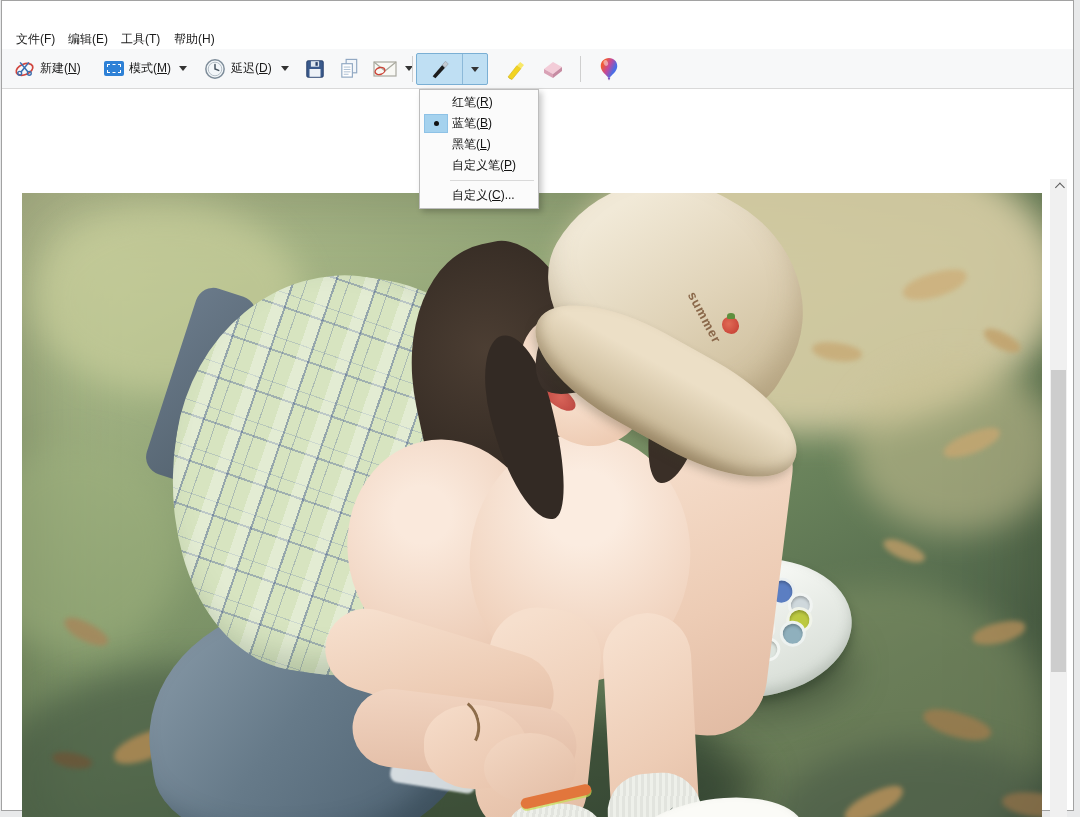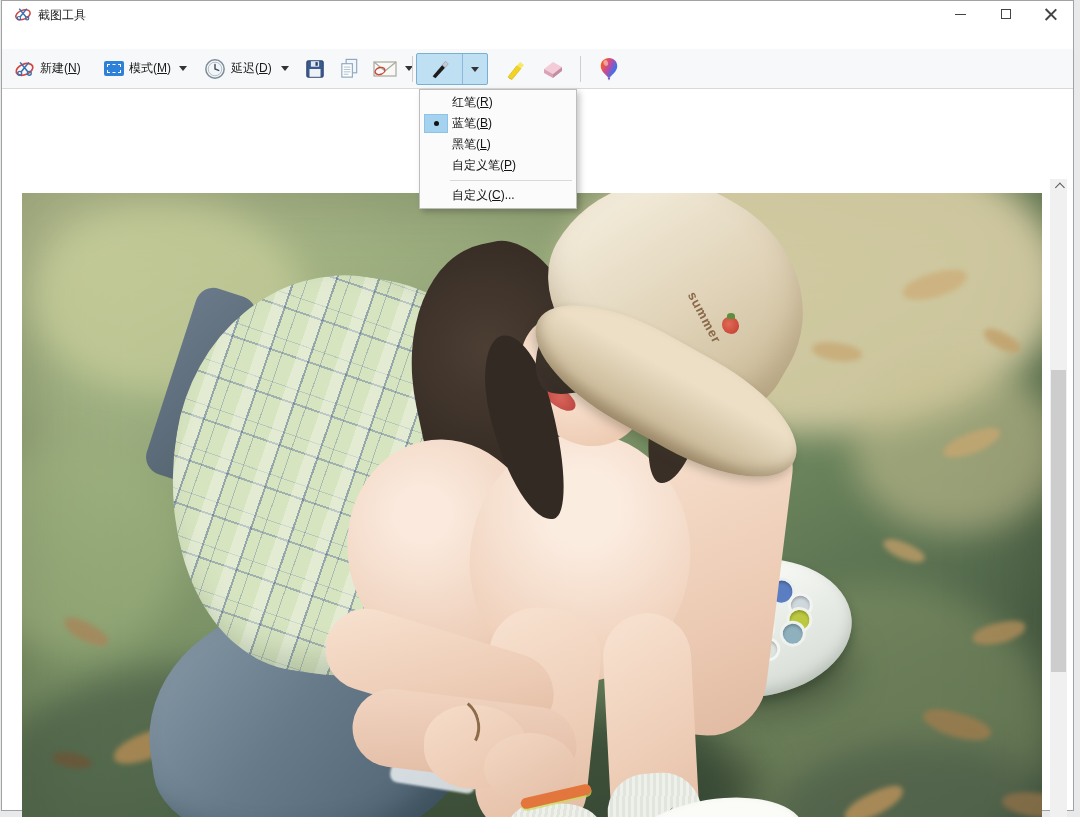--- a/index.html
+++ b/index.html
@@ -29,21 +29,21 @@
 
   #mode-icon { width:20px; height:15px; background:#2e81d6; border-radius:2px; position:relative; }
   #mode-icon::after { content:""; position:absolute; inset:3px; border:1px dashed #fff; }
 
   
   #pen-group { position:absolute; left:414px; top:4px; width:72px; height:32px; background:#bfdff3; border:1px solid #7aafd4; border-radius:2px; display:flex; }
   #pen-main { width:46px; height:100%; display:flex; align-items:center; justify-content:center; border-right:1px solid #8cb9d9; }
   #pen-dd { flex:1; display:flex; align-items:center; justify-content:center; }
 
   
-  #pen-menu { position:absolute; left:417px; top:88px; width:158px; background:#fbfbfb; border:1px solid #bdbdbd; box-shadow:3px 3px 6px rgba(0,0,0,0.22); z-index:60; padding:2px 0; }
+  #pen-menu { position:absolute; left:417px; top:88px; width:120px; background:#fbfbfb; border:1px solid #bdbdbd; box-shadow:3px 3px 6px rgba(0,0,0,0.22); z-index:60; padding:2px 0; }
   .pm-row { position:relative; height:21px; display:flex; align-items:center; }
   .pm-gutter { width:32px; height:100%; display:flex; align-items:center; justify-content:center; flex:0 0 32px; }
   .pm-check { width:24px; height:19px; display:flex; align-items:center; justify-content:center; }
   .pm-row.selected .pm-check { background:#a5d2ee; border:1px solid #8ec2e6; }
   .pm-dot { width:5px; height:5px; border-radius:50%; background:#111; }
   .pm-label { font-size:12px; color:#141414; }
   .pm-sep { height:1px; background:#d9d9d9; margin:4px 4px 4px 30px; }
 
   
   #client { position:absolute; left:0; top:89px; width:1071px; height:720px; background:#ffffff; }
@@ -152,39 +152,27 @@
   #wm-domain { position:absolute; left:56px; top:38px; font-size:16px; color:rgba(255,255,255,.75); }
 
   svg { display:block; }
   u { text-decoration:underline; }
 </style>
 </head>
 <body>
 
 <div id="window">
 
-  <div id="titlebar">
-    <svg id="app-icon" viewBox="0 0 24 24">
-      <ellipse cx="12" cy="13" rx="10" ry="6" transform="rotate(-22 12 13)" fill="none" stroke="#d0453e" stroke-width="2"></ellipse>
-      <path d="M7 5 L16 16 M17 5 L8 16" stroke="#3a6fb0" stroke-width="1.8" fill="none"></path>
-      <circle cx="6.5" cy="17.5" r="2.2" fill="none" stroke="#3a6fb0" stroke-width="1.6"></circle>
-      <circle cx="17.5" cy="17.5" r="2.2" fill="none" stroke="#3a6fb0" stroke-width="1.6"></circle>
-    </svg>
-    <span id="title-text">截图工具</span>
-    <div class="winbtn" id="btn-min">
-        <div class="glyph-min"></div>
-      </div>
-    <div class="winbtn" id="btn-max">
-        <div class="glyph-max"></div>
-      </div>
-    <div class="winbtn" id="btn-close">
-        <div class="glyph-close"></div>
-      </div>
+
+  <div id="menubar">
+    <div class="menu-item" style="left:8px">文件(F)</div>
+    <div class="menu-item" style="left:60px">编辑(E)</div>
+    <div class="menu-item" style="left:113px">工具(T)</div>
+    <div class="menu-item" style="left:166px">帮助(H)</div>
   </div>
-
 
   <div id="toolbar">
     <div class="tbtn" style="left:6px">
       <svg width="21" height="21" viewBox="0 0 24 24">
         <ellipse cx="12" cy="13" rx="10" ry="6" transform="rotate(-22 12 13)" fill="none" stroke="#d0453e" stroke-width="2"></ellipse>
         <path d="M7 5 L16 16 M17 5 L8 16" stroke="#3a6fb0" stroke-width="1.8" fill="none"></path>
         <circle cx="6.5" cy="17.5" r="2.2" fill="none" stroke="#3a6fb0" stroke-width="1.6"></circle>
         <circle cx="17.5" cy="17.5" r="2.2" fill="none" stroke="#3a6fb0" stroke-width="1.6"></circle>
       </svg>
       <span>新建(<u>N</u>)</span>

